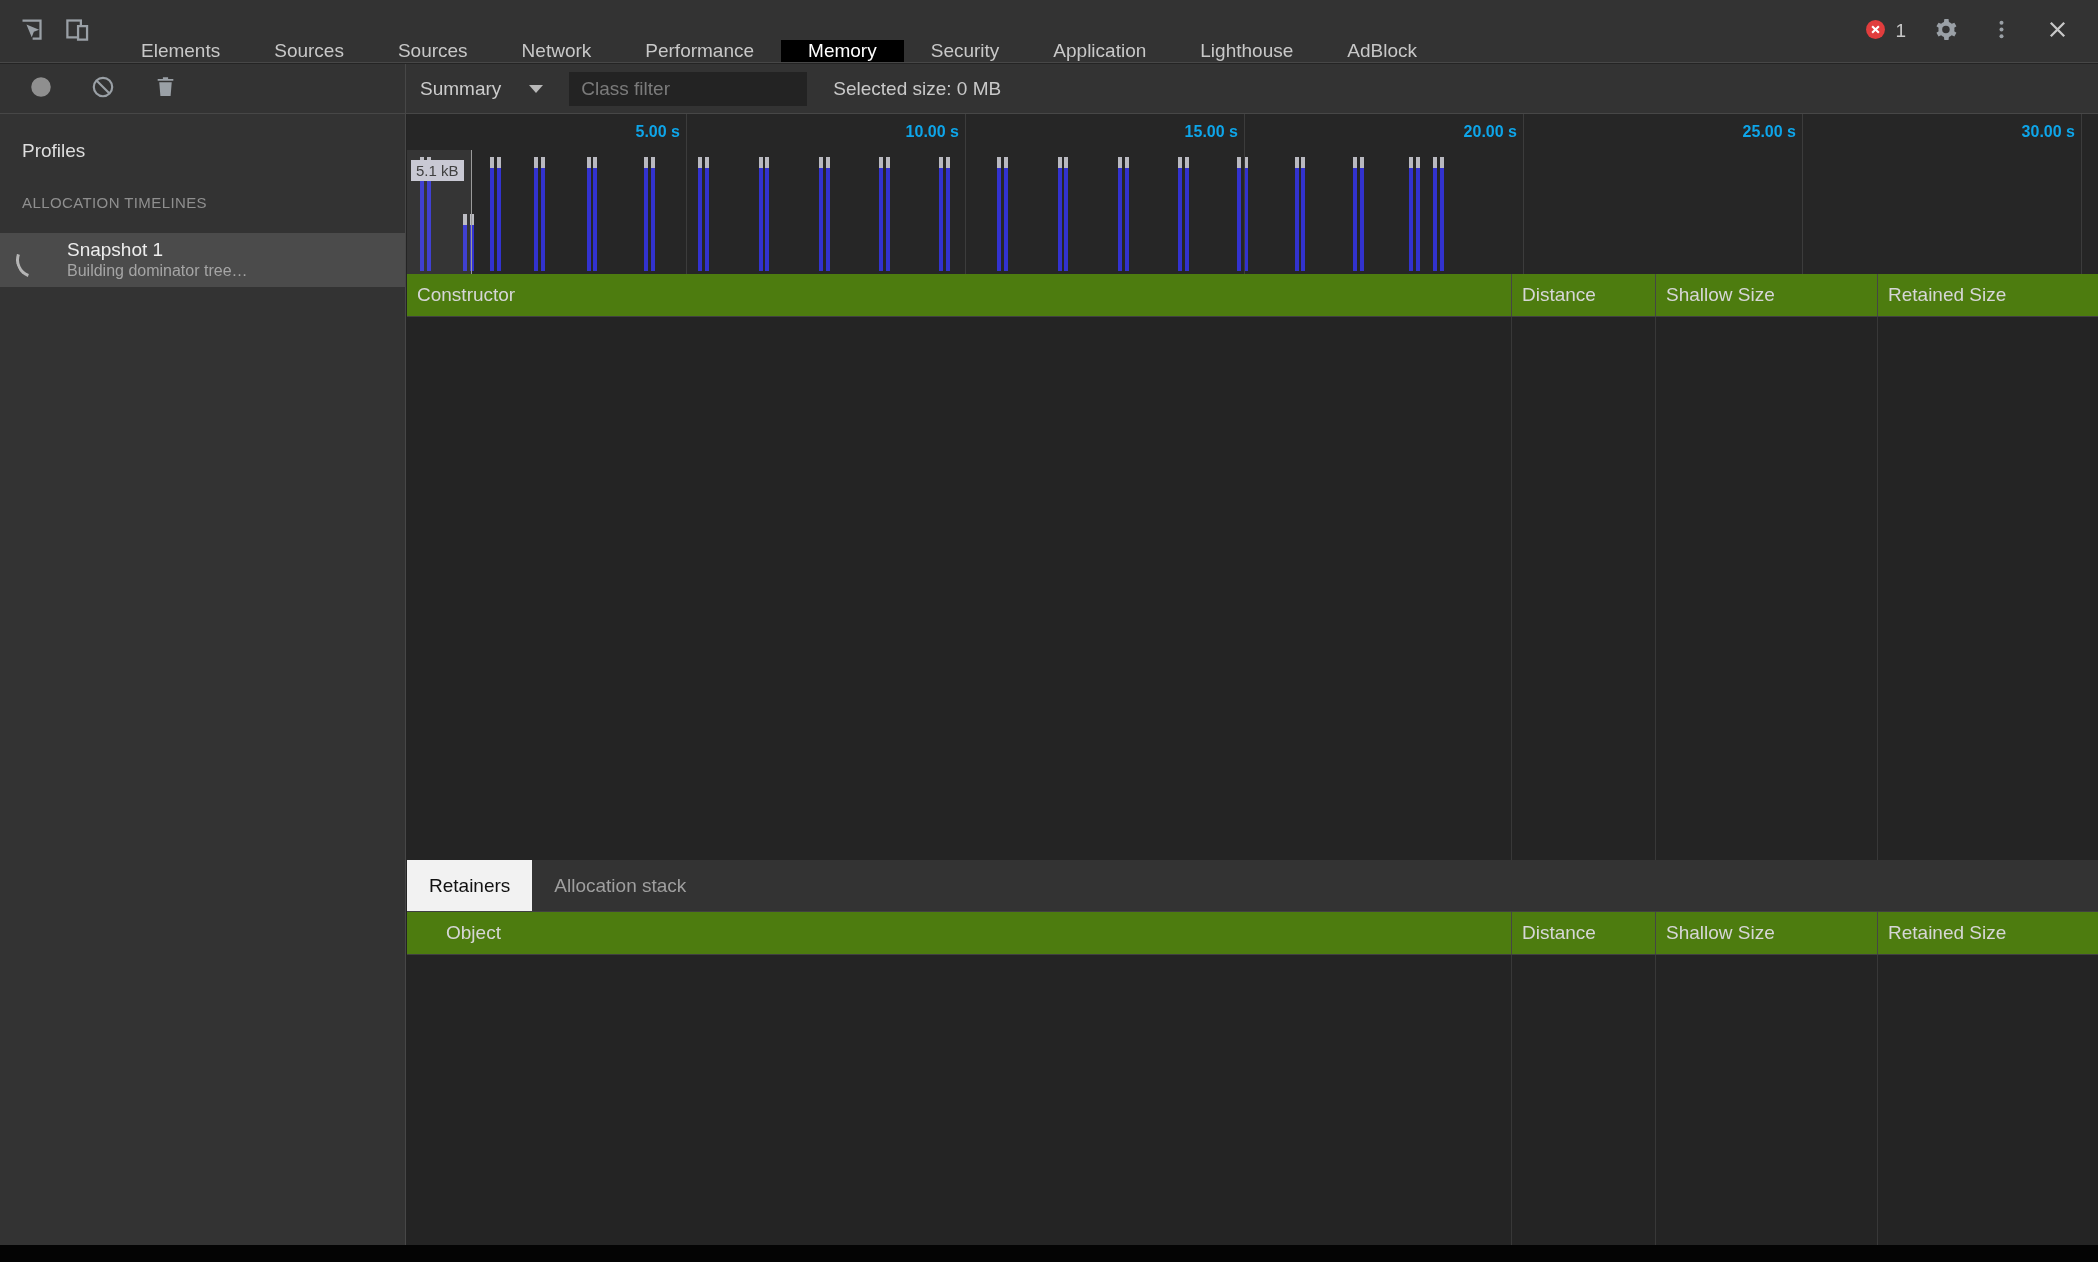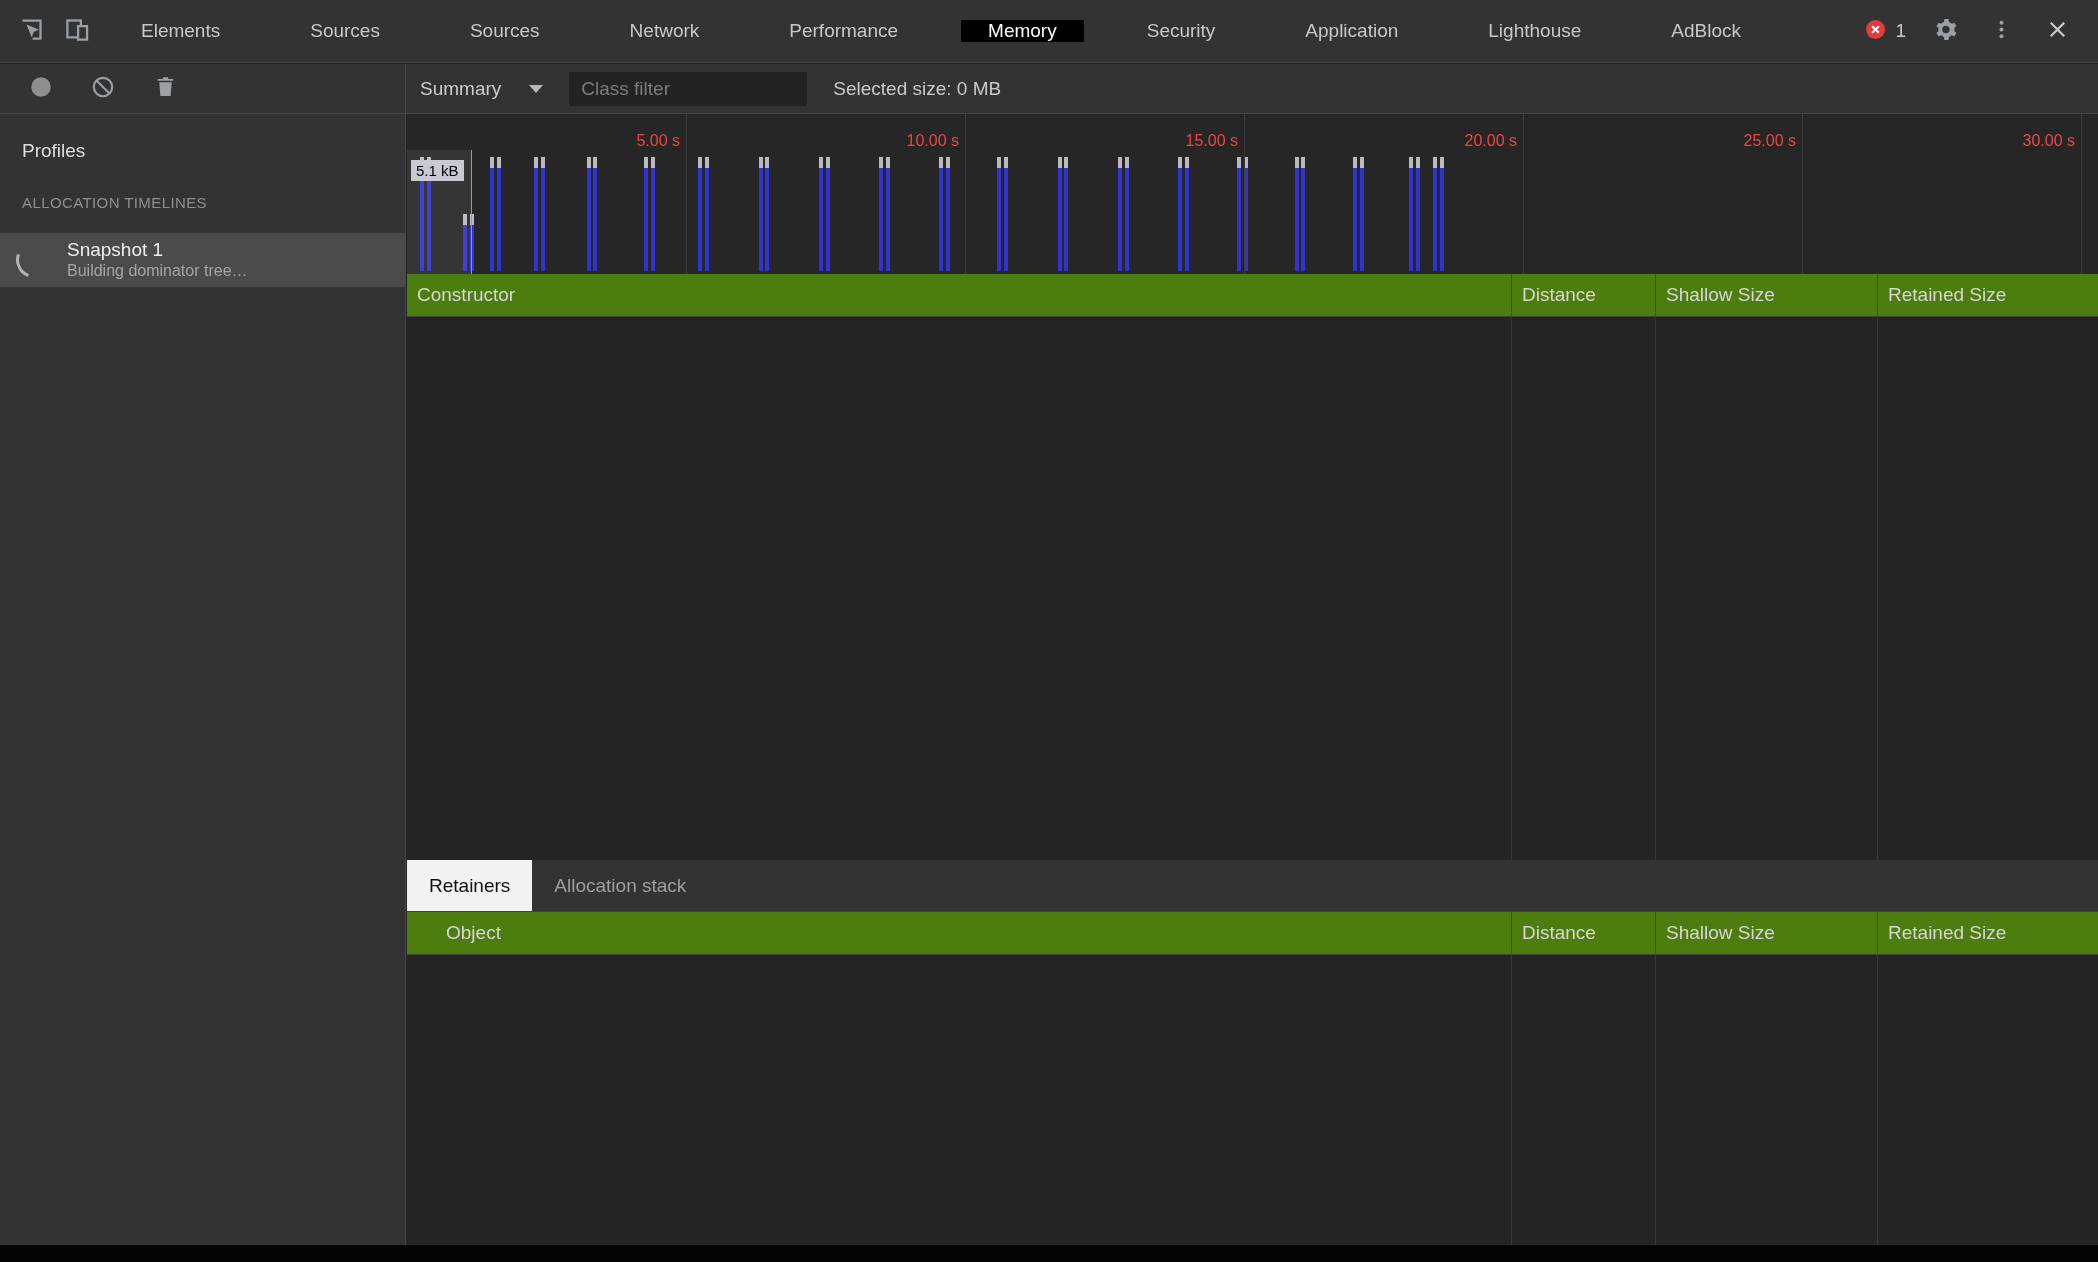--- a/index.html
+++ b/index.html
@@ -13,21 +13,21 @@
   
   .tabbar {
     position:absolute; top:0; left:0; right:0; height:63px;
     background:#333; border-bottom:1px solid #474747;
     display:flex; align-items:center; box-sizing:border-box;
   }
   .icon-btn {
     width:46px; height:46px; display:flex; align-items:center; justify-content:center;
     flex:0 0 auto; cursor:default;
   }
-  .tab-strip { display:flex; align-items:center; height:100%; margin-left:14px;gap:36px; }
+  .tab-strip { display:flex; align-items:flex-end; height:100%; margin-left:14px; }
   .tab {
     display:flex; align-items:center; padding:0 27px;
     font-size:19px; color:#c8c8c8; white-space:nowrap;
   }
   .tab.active { background:var(--active-tab-bg,#000); color:#fff; }
   .tabbar-right { margin-left:auto; display:flex; align-items:center; gap:10px; padding-right:18px; }
   .error-badge { display:flex; align-items:center; gap:9px; padding:0 6px; }
   .error-count { font-size:19px; color:#c8c8c8; }
 
   
@@ -74,31 +74,31 @@
   .snapshot-subtitle { font-size:16px; color:#a5a5a5; line-height:1.25; }
 
   
   .main { position:absolute; left:407px; top:114px; right:0; bottom:17px; background:#242424; }
 
   .timeline {
     position:absolute; top:0; left:0; right:0; height:160px;
     background:#262626; border-bottom:1px solid #181818; overflow:hidden;
   }
   .gridline { position:absolute; top:0; bottom:0; width:1px; background:#3c3c3c; }
-  .time-label { position:absolute; top:18px; width:110px; text-align:right; font-size:16px; color:#ef4444; }
+  .time-label { position:absolute; top:9px; width:110px; text-align:right; font-size:16px; color:#0ea5e9;font-weight:bold; }
   .bars-layer { position:absolute; left:0; right:0; bottom:0; height:118px; }
   .tl-bar { position:absolute; bottom:3px; width:4px; display:flex; flex-direction:column; }
   .tl-bar .cap { height:11px; background:var(--bar-cap,#b9b9c0); }
   .tl-bar .fill { flex:1; background:var(--bar-blue,#3232cf); }
   .tl-selection {
     position:absolute; top:36px; bottom:0; left:0; width:64px;
     background:rgba(255,255,255,.07); border-right:1px solid #9a9a9a;
   }
   .size-chip {
-    position:absolute; top:46px; left:4px; background:#c9c9d4; color:#000000;
+    position:absolute; top:46px; left:4px; background:#c9c9d4; color:#404040;
     font-size:15px; padding:2px 5px; white-space:nowrap;text-align:right;
   }
 
   .grid-row { display:grid; grid-template-columns:1fr 144px 222px 221px; position:absolute; left:0; right:0; }
   .table-header { background:#4d7c0f; border-bottom:1px solid #404040; box-sizing:border-box; }
   .th {
     display:flex; align-items:center; padding-left:10px; font-size:19px; color:#d6d6d6;
     border-left:1px solid #454545; overflow:hidden; white-space:nowrap;
   }
   .th:first-child { border-left:none; }

